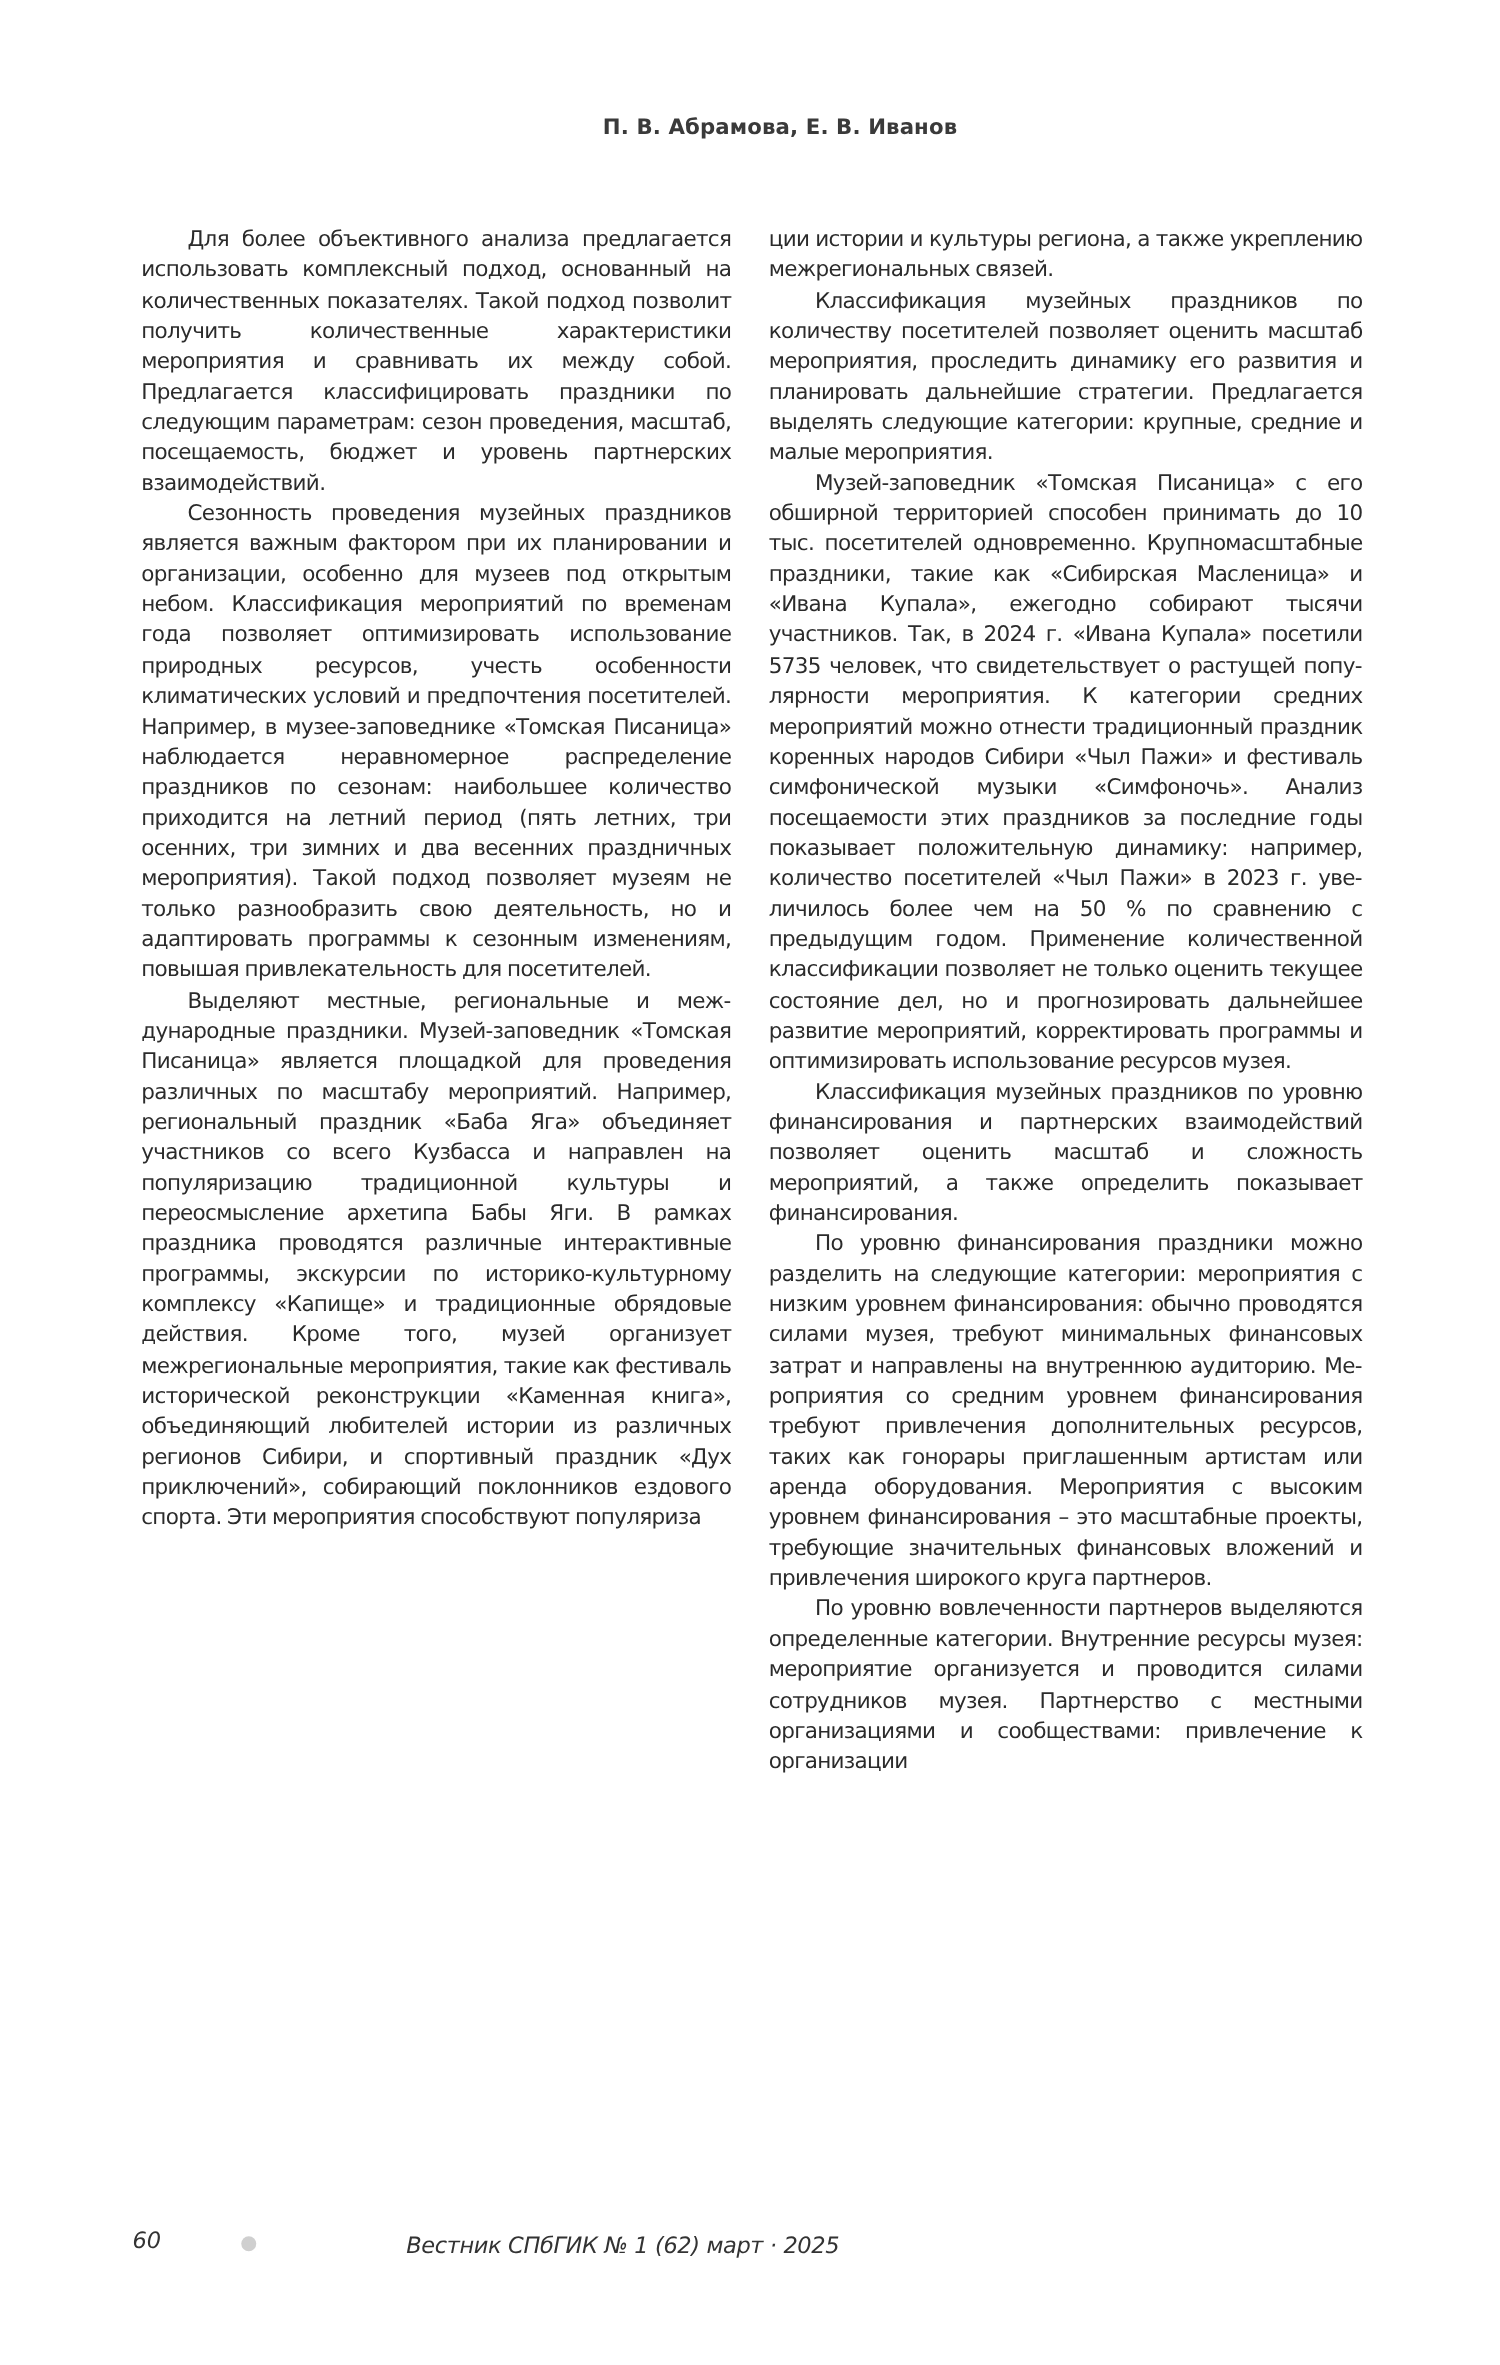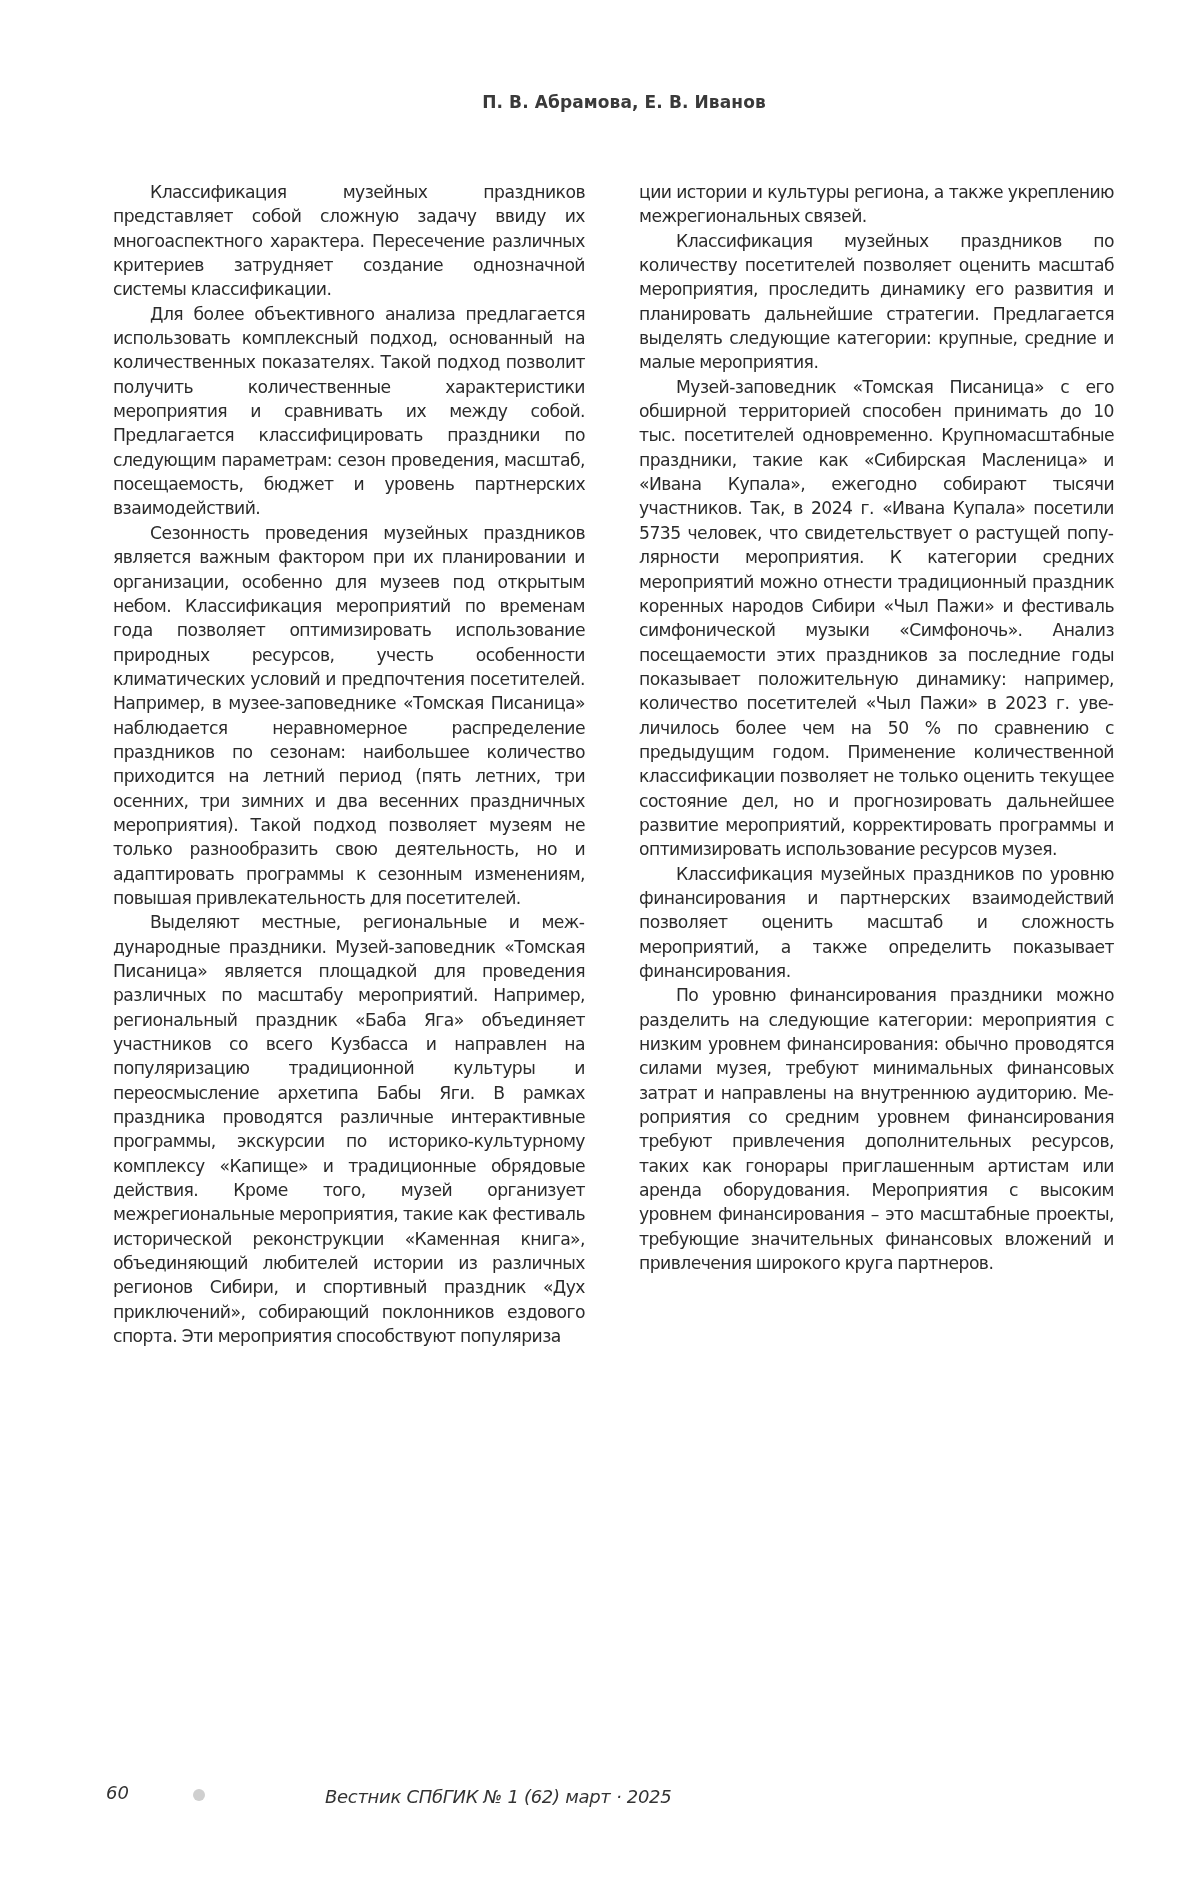--- a/index.html
+++ b/index.html
@@ -31,21 +31,21 @@
     .running-head span {
       position: relative;
       left: 0px;
     }
     .column {
       position: absolute;
       top: 180px;
       width: 472px;
     }
     .col-left { left: 113px; }
-    .col-right { left: 615px; width: 475px; margin-left: 24px; }
+    .col-right { left: 615px; width: 475px; }
     .para {
       margin: 0;
       font-size: 17.2px;
       line-height: 24.35px;
       text-align: justify;
       text-align-last: left;
       hyphens: manual;
       letter-spacing: -0.55px;
       word-spacing: -0.5px;
     }
@@ -88,31 +88,31 @@
     }
   </style>
 </head>
 <body>
 
 <div class="running-head">
   <span>П. В. Абрамова, Е. В. Иванов</span>
 </div>
 
 <div class="column col-left">
-  <p class="para indent">Классификация музейных праздников представляет собой сложную задачу ввиду их многоаспектного характера. Пересечение различных критериев затрудняет создание однозначной системы классификации.</p>
   <p class="para indent">Для более объективного анализа пред­лагается использовать комплексный подход, основанный на количественных показате­лях. Такой подход позволит получить коли­чественные характеристики мероприятия и сравнивать их между собой. Предлагается классифицировать праздники по следующим параметрам: сезон проведения, масштаб, по­сещаемость, бюджет и уровень партнерских взаимодействий.</p>
   <p class="para indent">Сезонность проведения музейных празд­ников является важным фактором при их пла­нировании и организации, особенно для му­зеев под открытым небом. Классификация мероприятий по временам года позволяет оптимизировать использование природных ресурсов, учесть особенности климатических условий и предпочтения посетителей. Напри­мер, в музее-заповеднике «Томская Писаница» наблюдается неравномерное распределение праздников по сезонам: наибольшее количе­ство приходится на летний период (пять лет­них, три осенних, три зимних и два весенних праздничных мероприятия). Такой подход позволяет музеям не только разнообразить свою деятельность, но и адаптировать про­граммы к сезонным изменениям, повышая привлекательность для посетителей.</p>
   <p class="para indent">Выделяют местные, региональные и меж­дународные праздники. Музей-заповедник «Томская Писаница» является площадкой для проведения различных по масштабу мероприятий. Например, региональный праздник «Баба Яга» объединяет участников со всего Кузбасса и направлен на популяриза­цию традиционной культуры и переосмысле­ние архетипа Бабы Яги. В рамках праздника проводятся различные интерактивные про­граммы, экскурсии по историко-культурному комплексу «Капище» и традиционные обря­довые действия. Кроме того, музей органи­зует межрегиональные мероприятия, такие как фестиваль исторической реконструкции «Каменная книга», объединяющий любите­лей истории из различных регионов Сибири, и спортивный праздник «Дух приключений», собирающий поклонников ездового спорта. Эти мероприятия способствуют популяриза­</p>
 </div>
 
 <div class="column col-right">
   <p class="para noindent">ции истории и культуры региона, а также укре­плению межрегиональных связей.</p>
   <p class="para indent">Классификация музейных праздников по количеству посетителей позволяет оценить масштаб мероприятия, проследить динамику его развития и планировать дальнейшие стра­тегии. Предлагается выделять следующие кате­гории: крупные, средние и малые мероприятия.</p>
   <p class="para indent">Музей-заповедник «Томская Писаница» с его обширной территорией способен при­нимать до 10 тыс. посетителей одновремен­но. Крупномасштабные праздники, такие как «Сибирская Масленица» и «Ивана Купала», ежегодно собирают тысячи участников. Так, в 2024 г. «Ивана Купала» посетили 5735 че­ловек, что свидетельствует о растущей попу­лярности мероприятия. К категории средних мероприятий можно отнести традиционный праздник коренных народов Сибири «Чыл Пажи» и фестиваль симфонической музыки «Симфоночь». Анализ посещаемости этих праздников за последние годы показывает положительную динамику: например, коли­чество посетителей «Чыл Пажи» в 2023 г. уве­личилось более чем на 50 % по сравнению с предыдущим годом. Применение количе­ственной классификации позволяет не только оценить текущее состояние дел, но и прогно­зировать дальнейшее развитие мероприятий, корректировать программы и оптимизиро­вать использование ресурсов музея.</p>
   <p class="para indent">Классификация музейных праздников по уровню финансирования и партнерских взаимодействий позволяет оценить масштаб и сложность мероприятий, а также опреде­лить показывает финансирования.</p>
   <p class="para indent">По уровню финансирования праздники можно разделить на следующие категории: мероприятия с низким уровнем финанси­рования: обычно проводятся силами музея, требуют минимальных финансовых затрат и направлены на внутреннюю аудиторию. Ме­роприятия со средним уровнем финансирова­ния требуют привлечения дополнительных ресурсов, таких как гонорары приглашенным артистам или аренда оборудования. Меро­приятия с высоким уровнем финансирова­ния – это масштабные проекты, требующие значительных финансовых вложений и при­влечения широкого круга партнеров.</p>
+  <p class="para indent">По уровню вовлеченности партнеров вы­деляются определенные категории. Внутрен­ние ресурсы музея: мероприятие организует­ся и проводится силами сотрудников музея. Партнерство с местными организациями и сообществами: привлечение к организации</p>
 </div>
 
 <div class="footer">
   <span class="page-number">60</span>
   <span class="footer-dot"></span>
   <span class="journal-title">Вестник СПбГИК № 1 (62) март · 2025</span>
 </div>
 
 </body></html>

